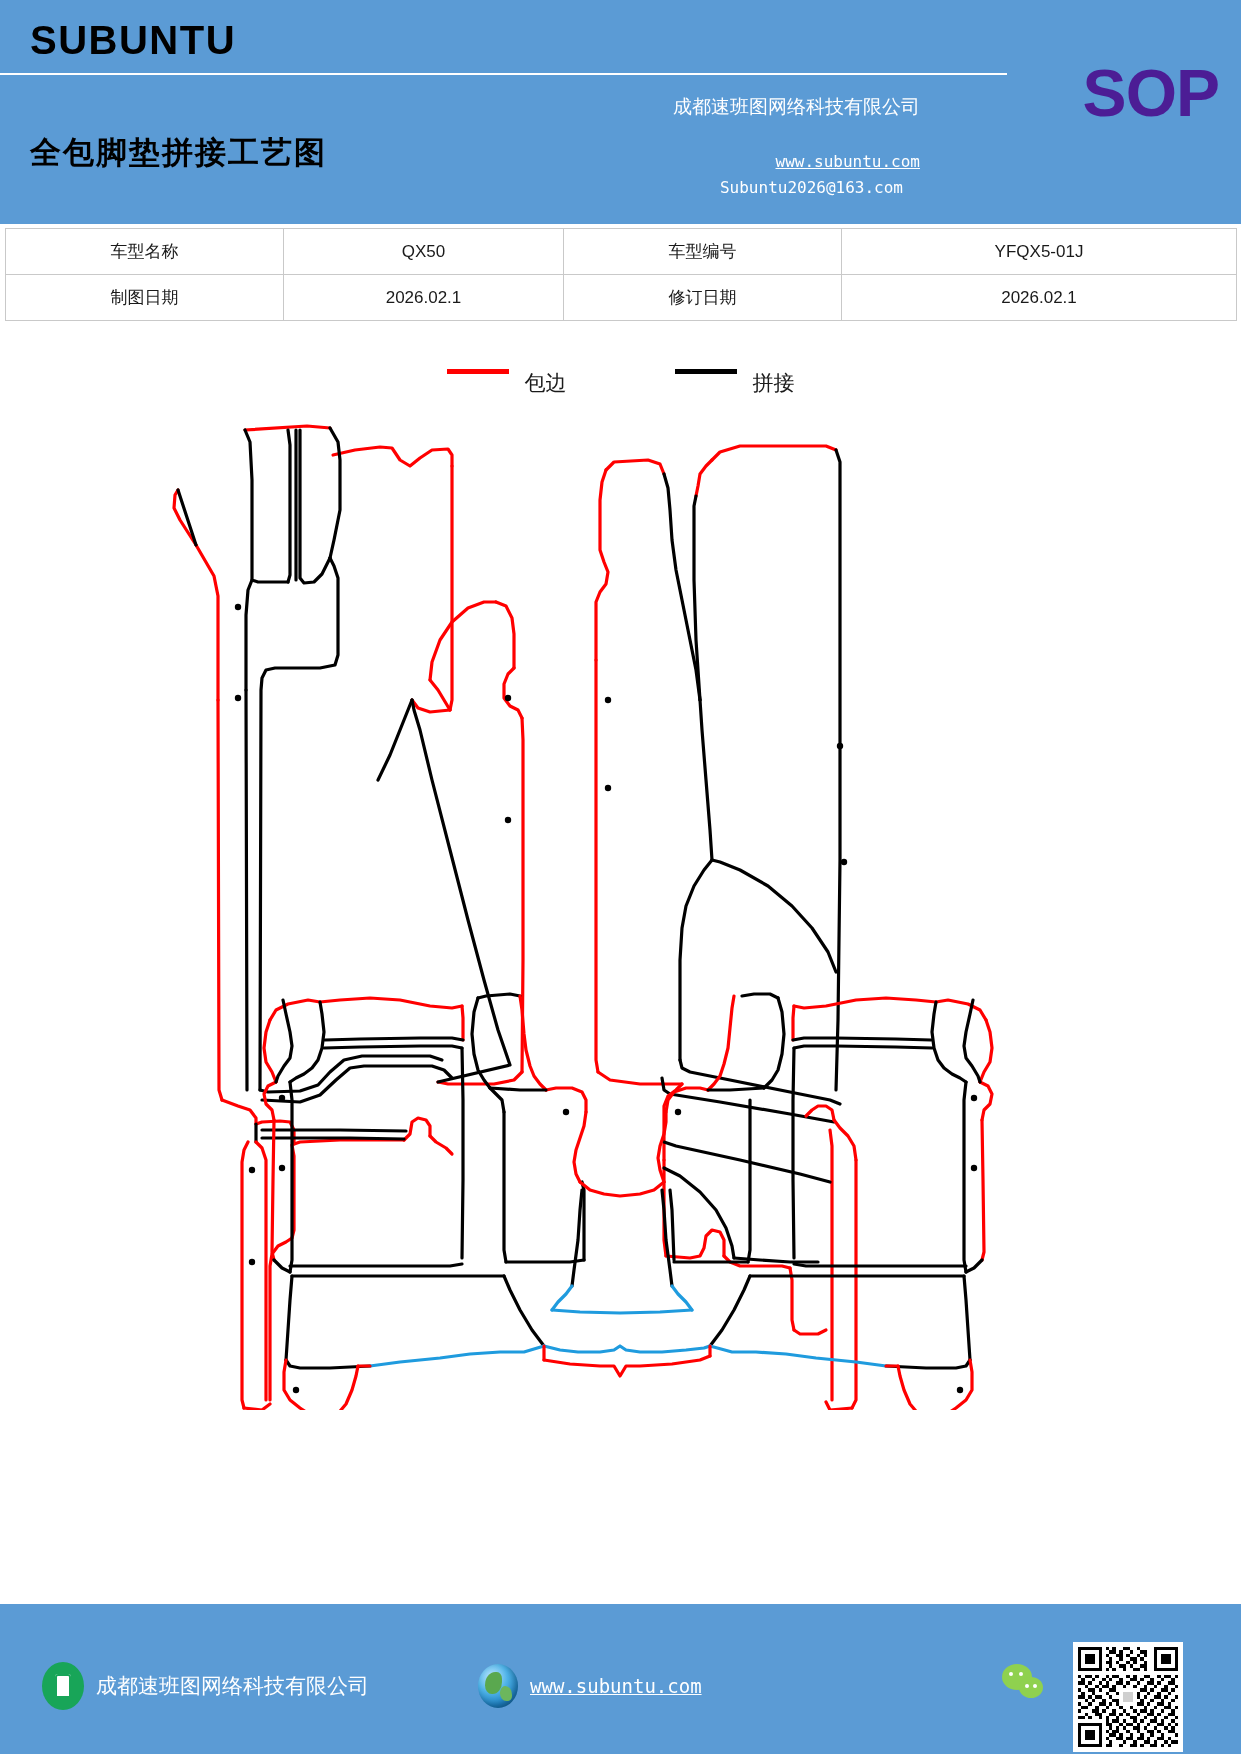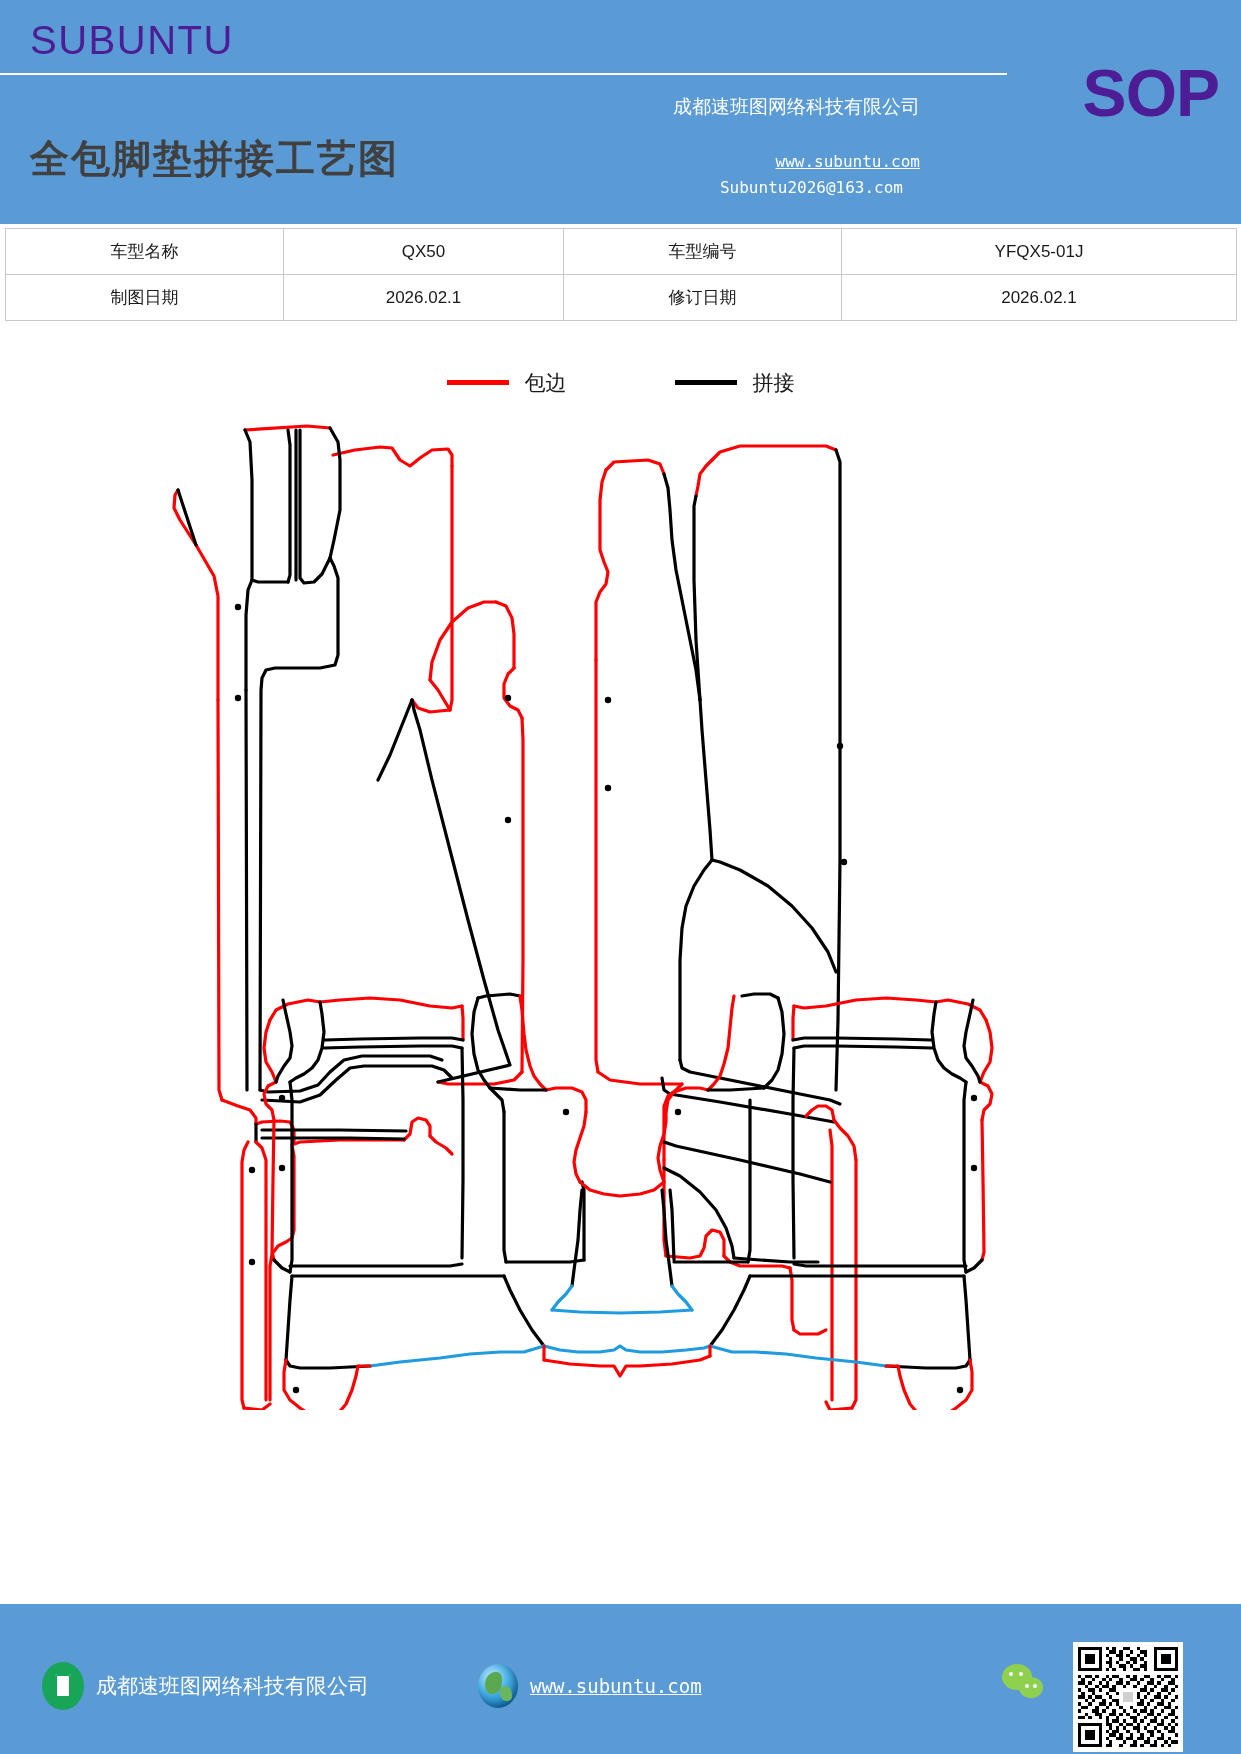--- a/index.html
+++ b/index.html
@@ -21,38 +21,38 @@
   .header {
     position: absolute;
     left: 0; top: 0;
     width: 1241px;
     height: 224px;
     background: #5b9bd5;
   }
   .brand {
     position: absolute;
     left: 30px; top: 18px;
-    color: #4c1d95;
+    color: #000000;
     font-size: 40px;
-    font-weight: normal;
+    font-weight: bold;
     letter-spacing: 1.5px;
     font-family: "Liberation Sans", sans-serif;
   }
   .hrule {
     position: absolute;
     left: 0; top: 73px;
     width: 1007px;
     height: 2px;
     background: #ffffff;
   }
   .doc-title {
     position: absolute;
     left: 30px; top: 132px;
-    color: #404040;
-    font-size: 39px;
+    color: #000000;
+    font-size: 31px;
     font-weight: bold;
     letter-spacing: 2px;
     font-family: "DejaVu Sans", sans-serif;
   }
   .company-name {
     position: absolute;
     left: 560px; top: 94px;
     width: 360px;
     text-align: right;
     color: #ffffff;
@@ -120,21 +120,21 @@
     left: 0; top: 360px;
     width: 1241px;
     height: 45px;
     display: flex;
     justify-content: center;
     align-items: center;
     gap: 108px;
   }
   .legend-item {
     display: flex;
-    align-items: center;
+    align-items: flex-start;
     gap: 16px;
   }
   .legend-swatch {
     display: block;
     width: 62px;
     height: 5px;
   }
   .legend-swatch.red { background: #ff0000; }
   .legend-swatch.black { background: #000000; }
   .legend-label {

